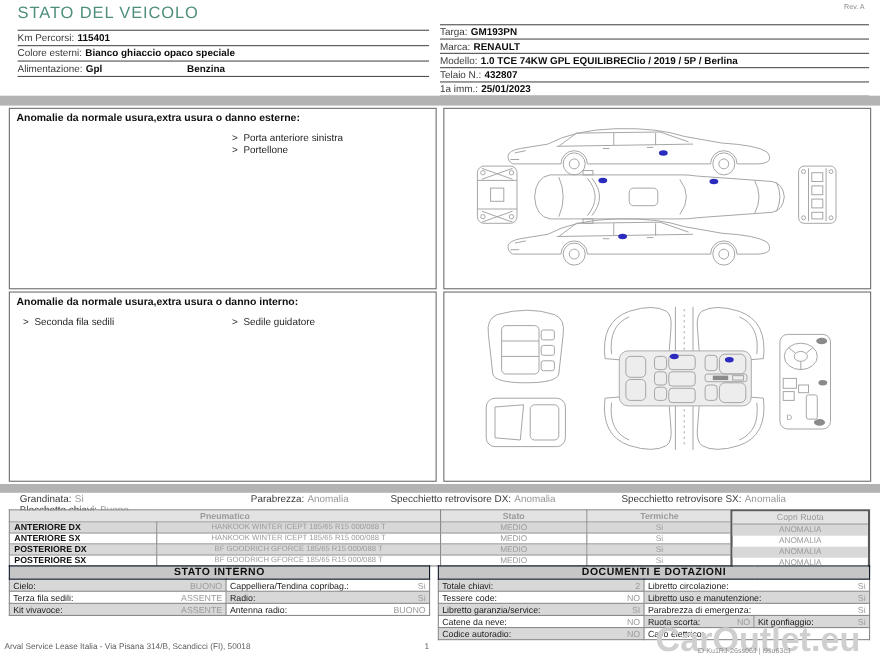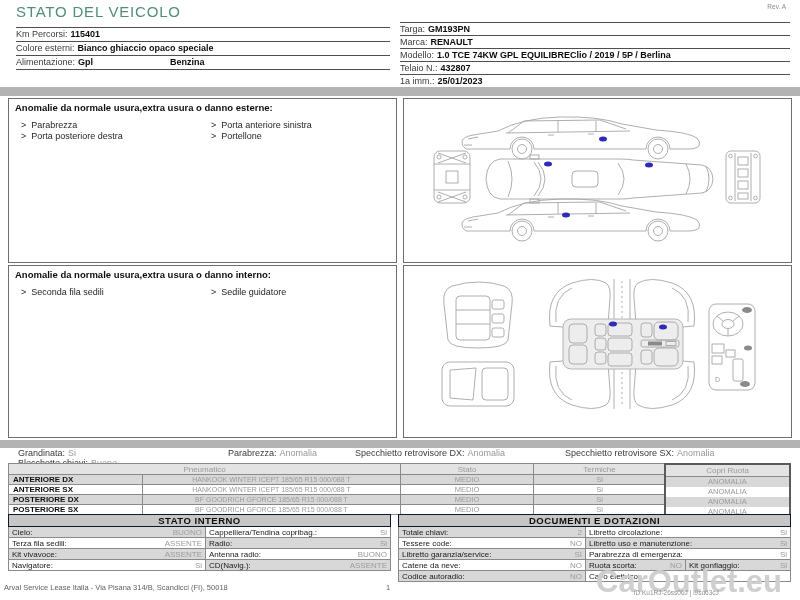--- a/index.html
+++ b/index.html
@@ -33,21 +33,21 @@
   svg .fl{fill:#8a8a8a;stroke:none;}
   svg .dot{fill:#2b2bbd;stroke:none;}
   svg .panel{fill:#ededed;stroke:#ababab;stroke-width:0.9;}
   
   .sum-pair{position:absolute;font-size:9px;white-space:nowrap;}
   .slab{color:#3a3a3a;} .sval{color:#979797;margin-left:3px;}
   
   table{border-collapse:collapse;table-layout:fixed;}
   .tyre-table{position:absolute;left:8px;top:463px;width:657px;}
   .tyre-table th,.tyre-table td{border:1px solid #8a8a8a;padding:0;overflow:hidden;white-space:nowrap;}
-  .tyre-table th{height:10px;font-size:8px;font-weight:normal;color:#9b9b9b;background:#e3e3e3;text-align:center;}
+  .tyre-table th{height:10px;font-size:8px;font-weight:bold;color:#9b9b9b;background:#e3e3e3;text-align:center;}
   .tyre-table td{height:9px;font-size:7.5px;color:#9b9b9b;text-align:center;}
   .tyre-table td.pos{font-size:8px;font-weight:bold;color:#101010;text-align:left;padding-left:4px;}
   .tyre-table td.pn{font-size:7px;}
   tr.shade td{background:#d8d8d8;}
   .copri{position:absolute;left:664px;top:463px;width:127px;border:2px solid #5a5a5a;box-sizing:border-box;background:#fff;}
   .cr-head{height:11px;line-height:11px;text-align:center;font-size:8px;color:#9b9b9b;background:#e3e3e3;border-bottom:1px solid #8a8a8a;}
   .cr-cell{height:10px;line-height:10px;text-align:center;font-size:7.5px;color:#9b9b9b;}
   .cr-cell.g{background:#d8d8d8;}
   
   .bt{position:absolute;top:514px;}
@@ -101,24 +101,20 @@
     </div>
     <div class="info-row">
       <span class="ilab">1a imm.:</span><span class="ival">25/01/2023</span>
     </div>
   </div>
 
   <div class="band1"></div>
 
   <div class="note-box ext">
     <div class="note-title">Anomalie da normale usura,extra usura o danno esterne:</div>
-    <div class="note-col c1">
-      <div><span class="blt">&gt;</span><span>Parabrezza</span></div>
-      <div><span class="blt">&gt;</span><span>Porta posteriore destra</span></div>
-    </div>
     <div class="note-col c2">
       <div><span class="blt">&gt;</span><span>Porta anteriore sinistra</span></div>
       <div><span class="blt">&gt;</span><span>Portellone</span></div>
     </div>
   </div>
 
   <div class="diag-box ext">
     <svg width="387" height="163" viewBox="0 0 387 163">
 
       <g class="ln" transform="translate(30,52)">
@@ -369,24 +365,20 @@
       <td><span class="lbl">Cappelliera/Tendina copribag.:</span><span class="vr">Si</span></td>
     </tr>
     <tr>
       <td><span class="lbl">Terza fila sedili:</span><span class="vr">ASSENTE</span></td>
       <td class="g"><span class="lbl">Radio:</span><span class="vr">Si</span></td>
     </tr>
     <tr>
       <td class="g"><span class="lbl">Kit vivavoce:</span><span class="vr">ASSENTE</span></td>
       <td><span class="lbl">Antenna radio:</span><span class="vr">BUONO</span></td>
     </tr>
-    <tr>
-      <td><span class="lbl">Navigatore:</span><span class="vr">Si</span></td>
-      <td class="g"><span class="lbl">CD(Navig.):</span><span class="vr">ASSENTE</span></td>
-    </tr>
   </tbody>
     </table>
 
   <table class="bt t-doc">
     <colgroup>
         <col style="width:187px">
         <col style="width:100px">
         <col style="width:105px">
       </colgroup>
     <tbody>

